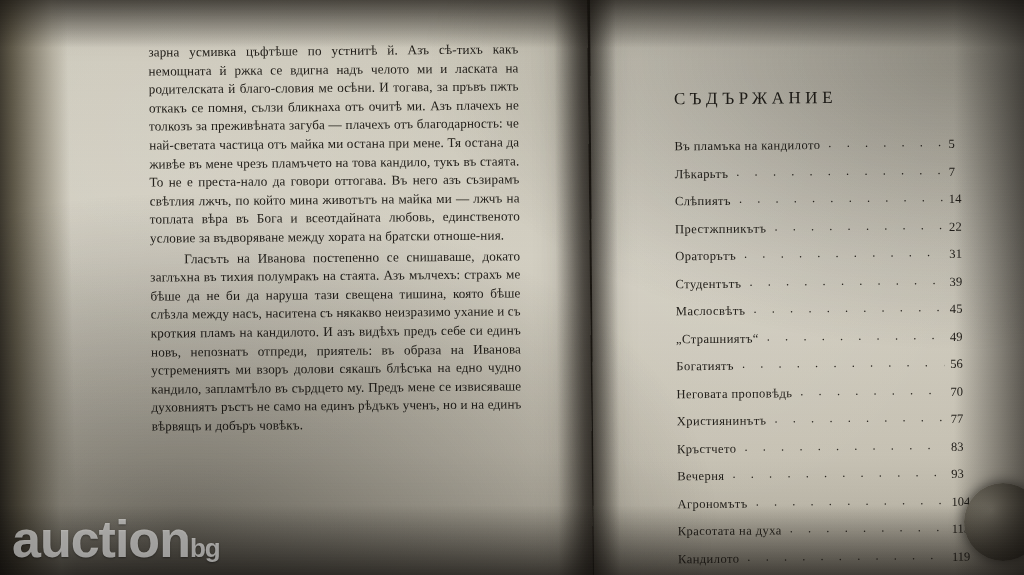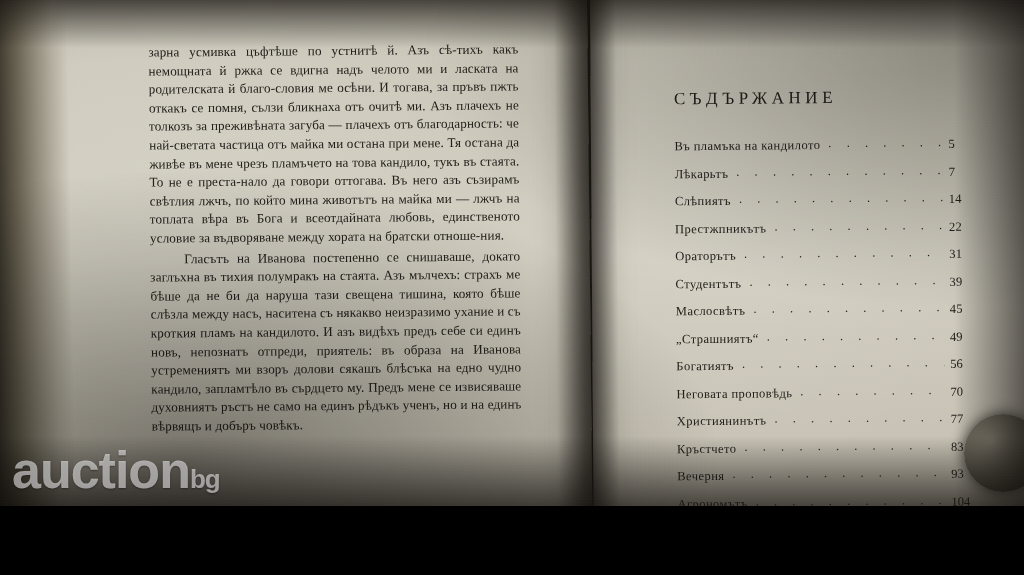--- a/index.html
+++ b/index.html
@@ -9,21 +9,21 @@
   }
   body {
     width: 1024px;
     height: 575px;
     overflow: hidden;
     font-family: "Liberation Serif", serif;
   }
   .photo {
     position: relative;
     width: 1024px;
-    height: 506px;
+    height: 575px;
     overflow: hidden;
     background: #6e6a60;
   }
   
   .backdrop {
     position: absolute;
     inset: 0;
     background:
       linear-gradient(100deg, #3a352c 0%, #4a4539 4%, #2e2a22 8%, #171512 13%, #262218 18%, #0d0c0a 100%);
   }

